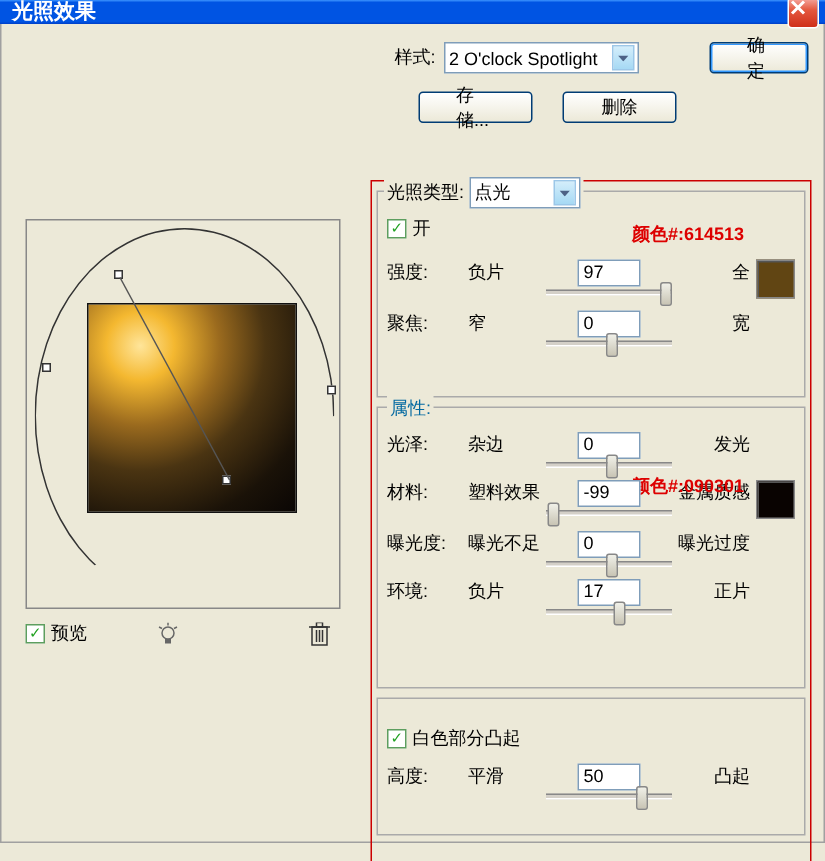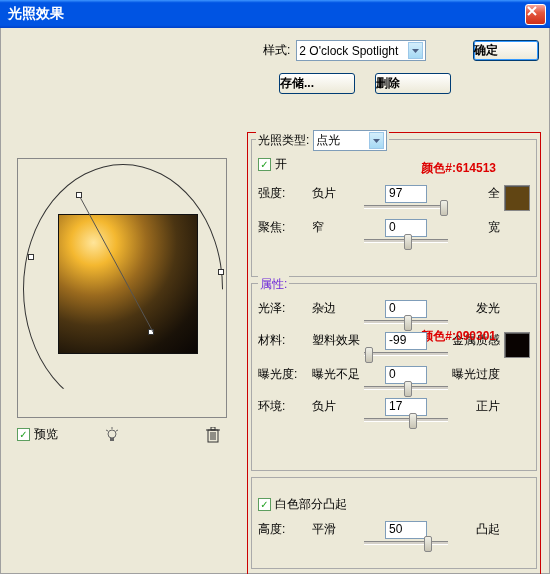--- a/index.html
+++ b/index.html
@@ -1,25 +1,25 @@
 <!DOCTYPE html>
 <html><head>
 <meta charset="utf-8">
 <style>
 * { box-sizing: border-box; font-family: "SimSun", "Microsoft YaHei", sans-serif; font-size: 12px; }
 body { margin: 0; background: #ece9d8; width: 550px; height: 574px; }
-.titlebar { height: 28px; background: linear-gradient(to bottom, #3d95ff 0%, #0054e3 10%, #0054e3 90%, #003fc7 100%); display: flex; align-items: center; padding: 0 4px 0 8px; }
+.titlebar { height: 16px; background: linear-gradient(to bottom, #3d95ff 0%, #0054e3 10%, #0054e3 90%, #003fc7 100%); display: flex; align-items: center; padding: 0 4px 0 8px; }
 .titlebar-text { color: #fff; font-weight: bold; font-size: 14px; flex: 1; }
 .close-btn { width: 21px; height: 21px; background: linear-gradient(to bottom, #f5a79f, #e4583f 40%, #cf2f19); border: 1px solid #fff; border-radius: 3px; color: #fff; text-align: center; line-height: 19px; font-weight: bold; font-family: Arial; }
 .content { padding: 8px 10px; height: 546px; position: relative; border: 1px solid #a0a0a0; border-top: none; }
 .top-row { display: flex; align-items: center; margin-left: 252px; margin-top: 4px; gap: 6px; }
 .label { color: #000; }
 .select { height: 21px; border: 1px solid #7f9db9; background: #fff; padding: 1px 2px; display: flex; align-items: center; justify-content: space-between; }
 .select-arrow { width: 15px; height: 17px; background: linear-gradient(to bottom, #d4eefb, #a6d9f4); border: 1px solid #9cc7e8; display: flex; align-items: center; justify-content: center; }
-.btn { height: 21px; border: 1px solid #003c74; background: linear-gradient(to bottom, #fff, #ece9d8); padding: 0 0; display: flex; align-items: center; justify-content: flex-start; border-radius: 3px; cursor: pointer; font-weight: bold; }
+.btn { height: 21px; border: 1px solid #003c74; background: linear-gradient(to bottom, #fff, #ece9d8); padding: 0 24px; display: flex; align-items: center; justify-content: center; border-radius: 3px; cursor: pointer; }
 .btn-row { display: flex; gap: 20px; margin-left: 268px; margin-top: 12px; }
 .btn-row .btn { width: 76px; }
 .ok-cancel { position: absolute; right: 10px; top: 12px; display: flex; flex-direction: column; gap: 12px; }
 .ok-cancel .btn { width: 66px; }
 .btn.default { box-shadow: 0 0 0 1px #3399ff inset; }
 .preview-area { position: absolute; left: 16px; top: 130px; width: 220px; height: 310px; }
 .preview-canvas { width: 210px; height: 260px; border: 1px solid #888; position: relative; overflow: hidden; }
 .preview-img { position: absolute; left: 40px; top: 55px; width: 140px; height: 140px; background: radial-gradient(circle at 25% 20%, #ffe59a 0%, #f4b830 15%, #9a6a1e 35%, #4a3412 55%, #1a1208 80%, #0a0604 100%); border: 1px solid #111; }
 .ellipse { position: absolute; left: 5px; top: 5px; width: 200px; height: 250px; border: 1px solid #333; border-radius: 50%; clip-path: polygon(0 0, 100% 0, 100% 50%, 0 100%); }
 .handle { width: 6px; height: 6px; border: 1px solid #333; background: #fff; position: absolute; }
@@ -34,21 +34,21 @@
 .slider-row { display: flex; align-items: flex-start; margin-bottom: 8px; }
 .slider-label { width: 54px; }
 .slider-end { width: 52px; font-size: 12px; text-align: left; }
 .slider-end.r { text-align: right; }
 .slider-wrap { flex: 1; display: flex; flex-direction: column; align-items: center; position: relative; }
 .slider-input { width: 42px; height: 18px; border: 1px solid #7f9db9; background: #fff; text-align: left; padding: 0 3px; margin-bottom: 2px; }
 .track { width: 100%; height: 4px; background: #d4d0c8; border-top: 1px solid #888; border-bottom: 1px solid #fff; position: relative; }
 .thumb { position: absolute; top: -6px; width: 8px; height: 16px; background: linear-gradient(to bottom, #f0f0e8, #c8c4b4); border: 1px solid #888; border-radius: 2px; }
 .swatch { width: 26px; height: 26px; border: 1px solid #888; box-shadow: inset 1px 1px 0 #555; }
 .annot { color: #d00; font-size: 13px; font-weight: bold; position: absolute; }
-.blue-text { color: #6d28d9; }
+.blue-text { color: #0369a1; }
 svg { display: block; }
 </style>
 </head>
 <body>
 
 <div class="titlebar">
   <span class="titlebar-text">光照效果</span>
   <div class="close-btn">
     <svg width="12" height="12" viewBox="0 0 12 12">
         <path d="M2 2 L10 10 M10 2 L2 10" stroke="#fff" stroke-width="2"></path>

